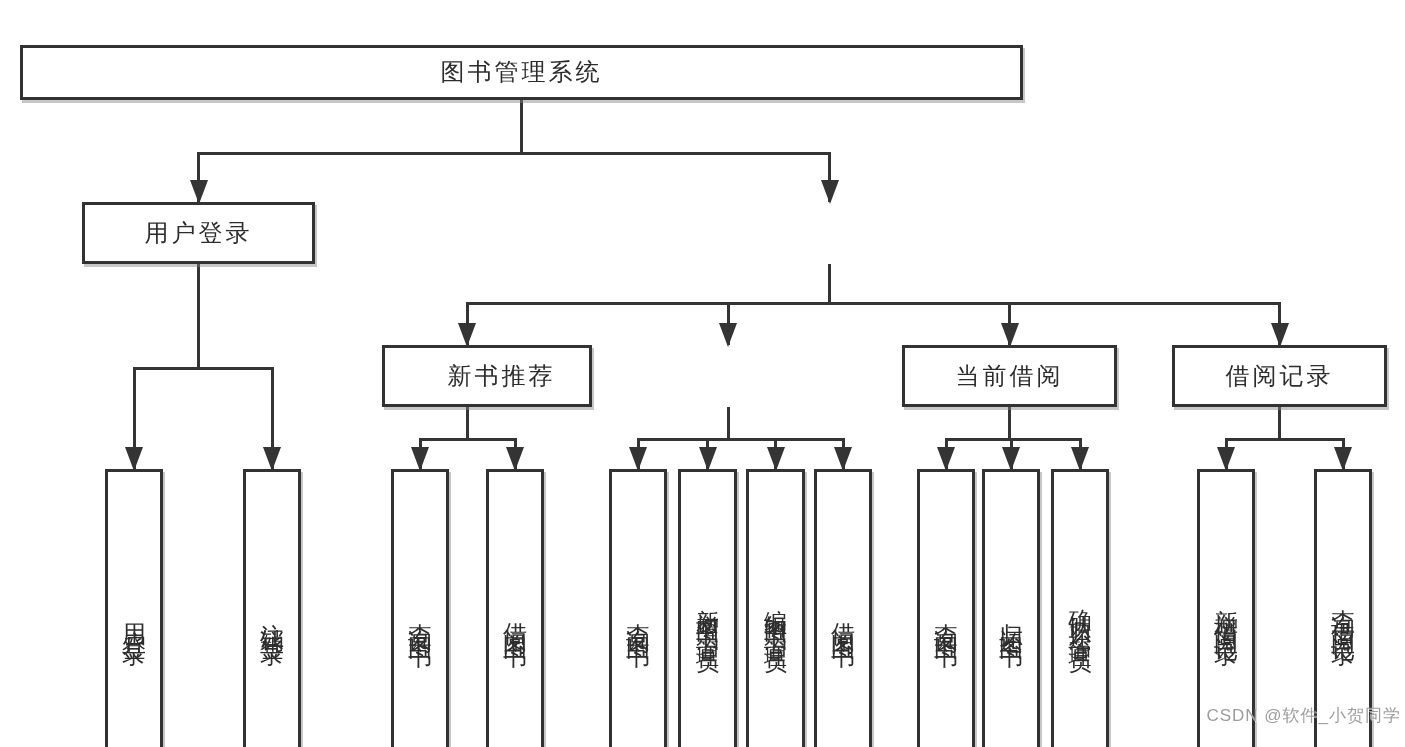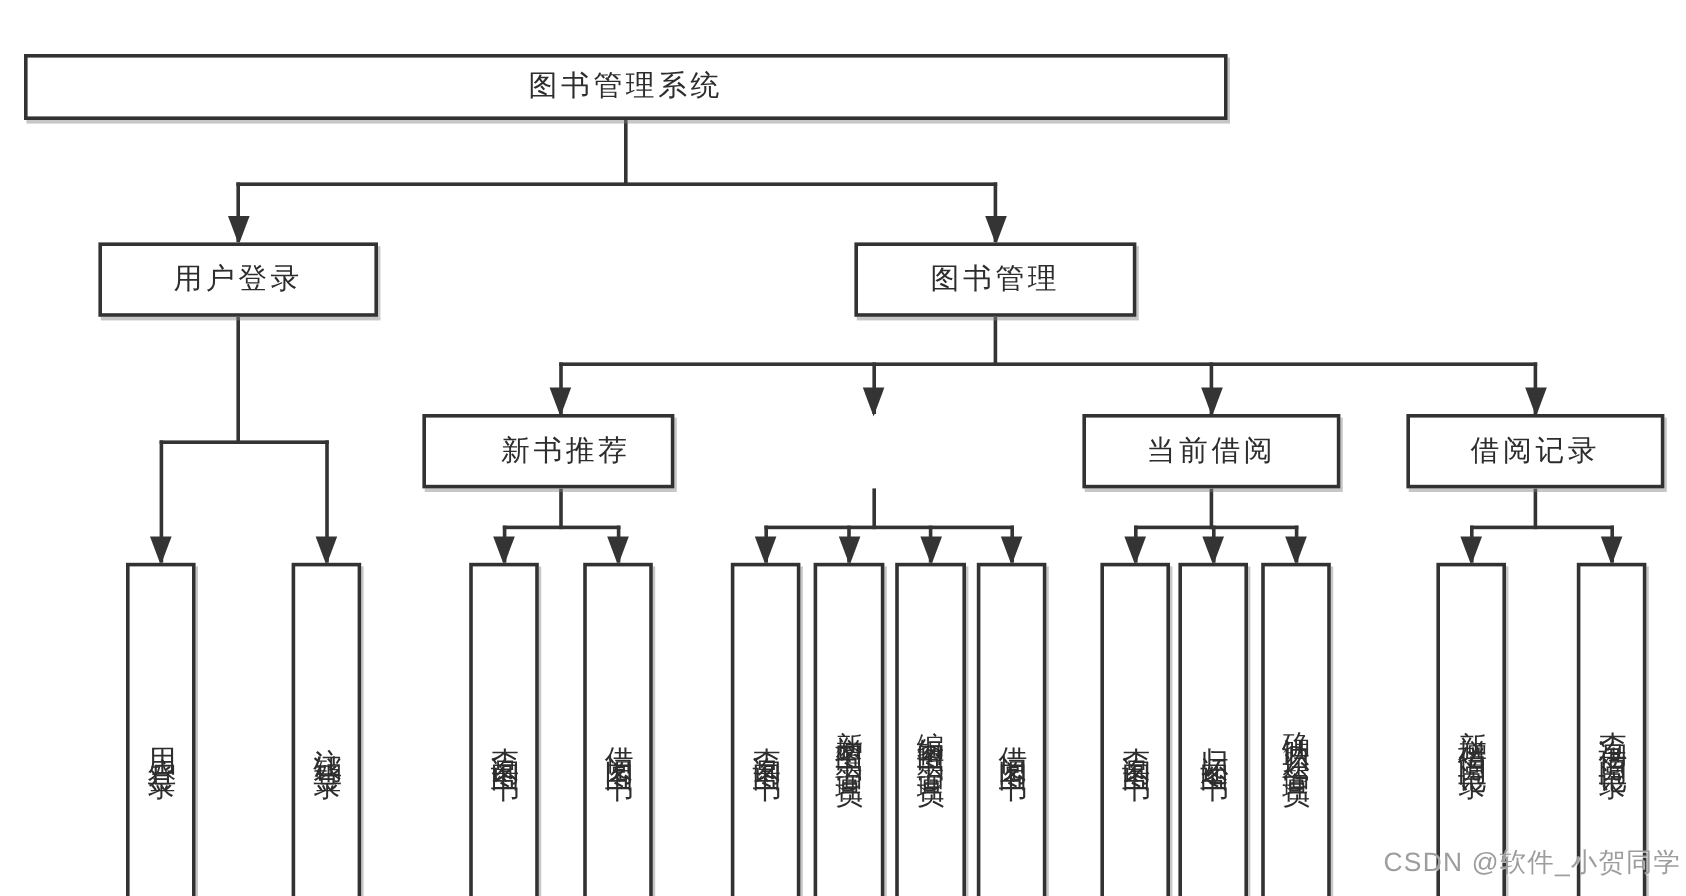--- a/index.html
+++ b/index.html
@@ -38,21 +38,21 @@
   .node.h .label{letter-spacing:3px;}
   .node.v .label{
     writing-mode:vertical-rl;
     letter-spacing:7px;
     line-height:1;
   }
   .node.v.long .label{letter-spacing:6px;font-size:23px;}
   .watermark{
     position:absolute;
     right:4px;top:672px;
-    font-size:22px;
+    font-size:17px;
     color:#9d9d9d;
     letter-spacing:1px;
     z-index:5;
     text-shadow:1px 1px 0 rgba(255,255,255,0.6);
   }
 </style>
 </head>
 <body>
 
 <div class="stage">
@@ -110,24 +110,21 @@
       <div class="vline" style="left: 1341.5px; top: 406px; height: 31px;"></div>
       <div class="arrow" style="left: 1334px; top: 415px;"></div>
     </div>
   <div class="layer" id="node-layer">
       <div class="node h" style="left: 20px; top: 13px; width: 1003px; height: 55px;">
         <span class="label">图书管理系统</span>
       </div>
       <div class="node h" style="left: 82px; top: 170px; width: 233px; height: 62px;">
         <span class="label">用户登录</span>
       </div>
-      <div class="node h" style="left: 712px; top: 170px; width: 235px; height: 62px;">
-        <span class="label">图书管理</span>
-      </div>
-      <div class="node h" style="left: 352px; top: 313px; width: 210px; height: 62px; padding-left: 29px;">
+      <div class="node h" style="left: 382px; top: 313px; width: 210px; height: 62px; padding-left: 29px;">
         <span class="label">新书推荐</span>
       </div>
       <div class="node h" style="left: 1172px; top: 313px; width: 215px; height: 62px;">
         <span class="label">借阅记录</span>
       </div>
       <div class="node h" style="left: 902px; top: 313px; width: 215px; height: 62px;">
         <span class="label">当前借阅</span>
       </div>
       <div class="node v" style="left: 105px; top: 437px; width: 58px; height: 297px;">
         <span class="label">用户登录</span>

